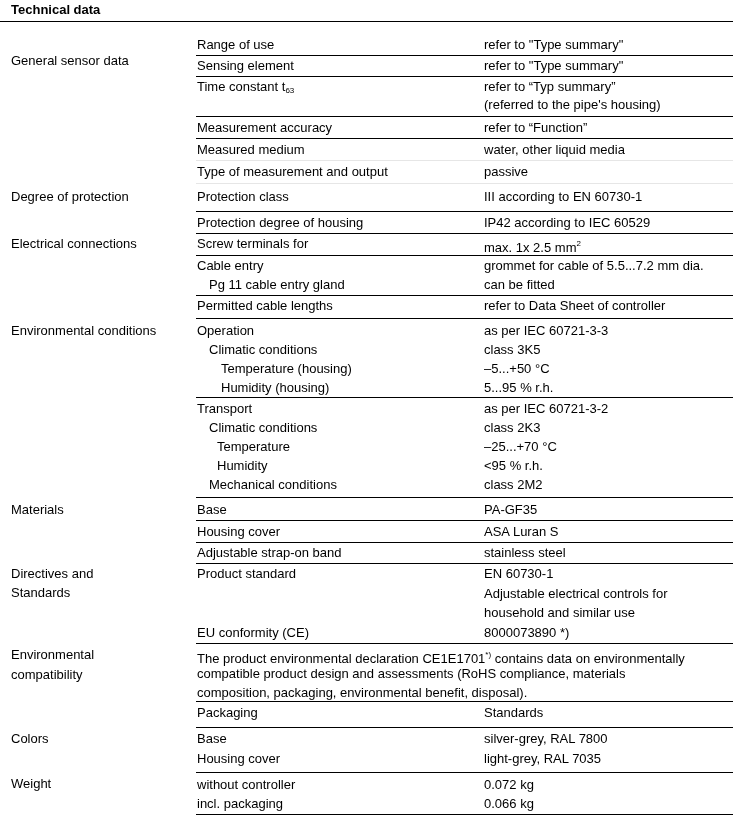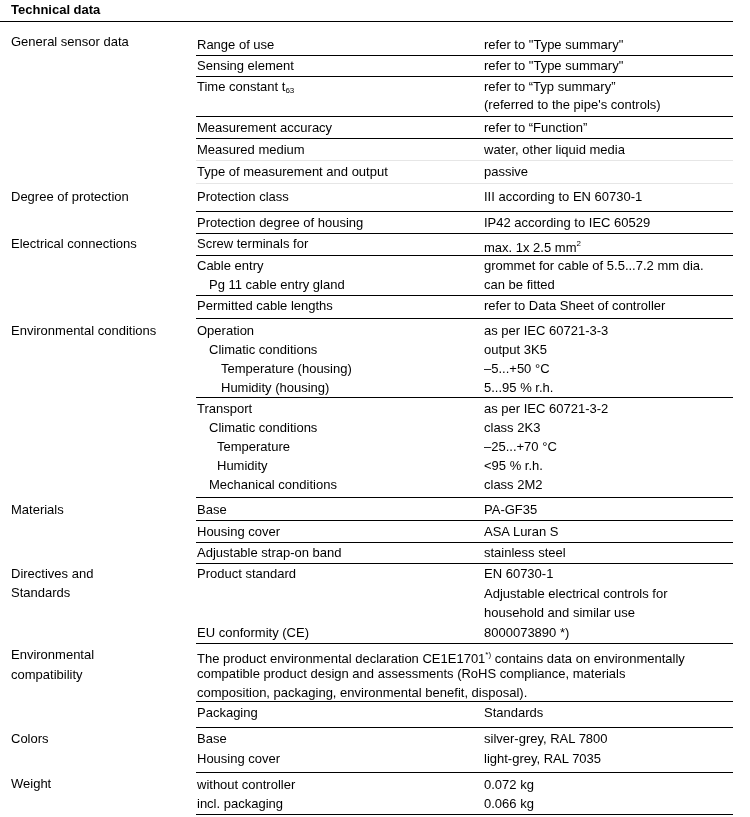--- a/index.html
+++ b/index.html
@@ -31,30 +31,30 @@
   .ind2 { padding-left: 24px; }
   sub.s { font-size: 8px; vertical-align: -2px; }
   sup.s { font-size: 8px; vertical-align: 6px; }
 </style>
 </head>
 <body>
 
 <div class="title">Technical data</div>
 <div class="title-rule"></div>
 
-<div class="cat" style="top:32px">General sensor data</div>
+<div class="cat" style="top:51px">General sensor data</div>
 <div class="cell c2" style="top:35px">Range of use</div>
 <div class="cell c3" style="top:35px">refer to "Type summary"</div>
 <div class="rule" style="top:55px"></div>
 <div class="cell c2" style="top:56px">Sensing element</div>
 <div class="cell c3" style="top:56px">refer to "Type summary"</div>
 <div class="rule" style="top:76px"></div>
 <div class="cell c2" style="top:77px"><span>Time constant t</span><sub class="s">63</sub></div>
 <div class="cell c3" style="top:77px">refer to “Typ summary”</div>
-<div class="cell c3" style="top:95px">(referred to the pipe's controls)</div>
+<div class="cell c3" style="top:95px">(referred to the pipe's housing)</div>
 <div class="rule" style="top:116px"></div>
 <div class="cell c2" style="top:118px">Measurement accuracy</div>
 <div class="cell c3" style="top:118px">refer to “Function”</div>
 <div class="rule" style="top:138px"></div>
 <div class="cell c2" style="top:140px">Measured medium</div>
 <div class="cell c3" style="top:140px">water, other liquid media</div>
 <div class="rule faint" style="top:160px"></div>
 <div class="cell c2" style="top:162px">Type of measurement and output</div>
 <div class="cell c3" style="top:162px">passive</div>
 <div class="rule faint" style="top:183px"></div>
@@ -77,21 +77,21 @@
 <div class="cell c3" style="top:275px">can be fitted</div>
 <div class="rule" style="top:295px"></div>
 <div class="cell c2" style="top:296px">Permitted cable lengths</div>
 <div class="cell c3" style="top:296px">refer to Data Sheet of controller</div>
 <div class="rule" style="top:318px"></div>
 
 <div class="cat" style="top:321px">Environmental conditions</div>
 <div class="cell c2" style="top:321px">Operation</div>
 <div class="cell c3" style="top:321px">as per IEC 60721-3-3</div>
 <div class="cell c2 ind1" style="top:340px">Climatic conditions</div>
-<div class="cell c3" style="top:340px">output 3K5</div>
+<div class="cell c3" style="top:340px">class 3K5</div>
 <div class="cell c2 ind2" style="top:359px">Temperature (housing)</div>
 <div class="cell c3" style="top:359px">–5...+50 °C</div>
 <div class="cell c2 ind2" style="top:378px">Humidity (housing)</div>
 <div class="cell c3" style="top:378px">5...95 % r.h.</div>
 <div class="rule" style="top:397px"></div>
 <div class="cell c2" style="top:399px">Transport</div>
 <div class="cell c3" style="top:399px">as per IEC 60721-3-2</div>
 <div class="cell c2 ind1" style="top:418px">Climatic conditions</div>
 <div class="cell c3" style="top:418px">class 2K3</div>
 <div class="cell c2 ind1" style="top:437px;padding-left:20px">Temperature</div>

